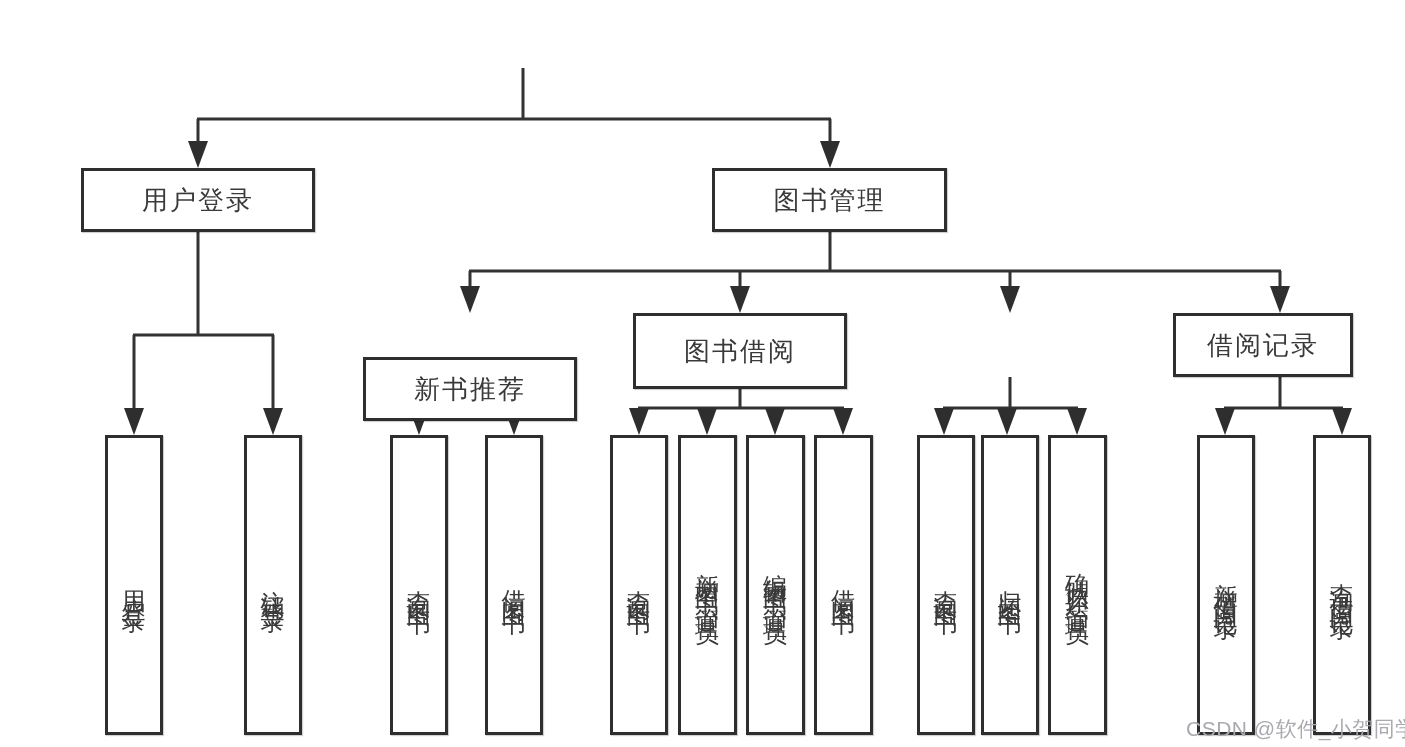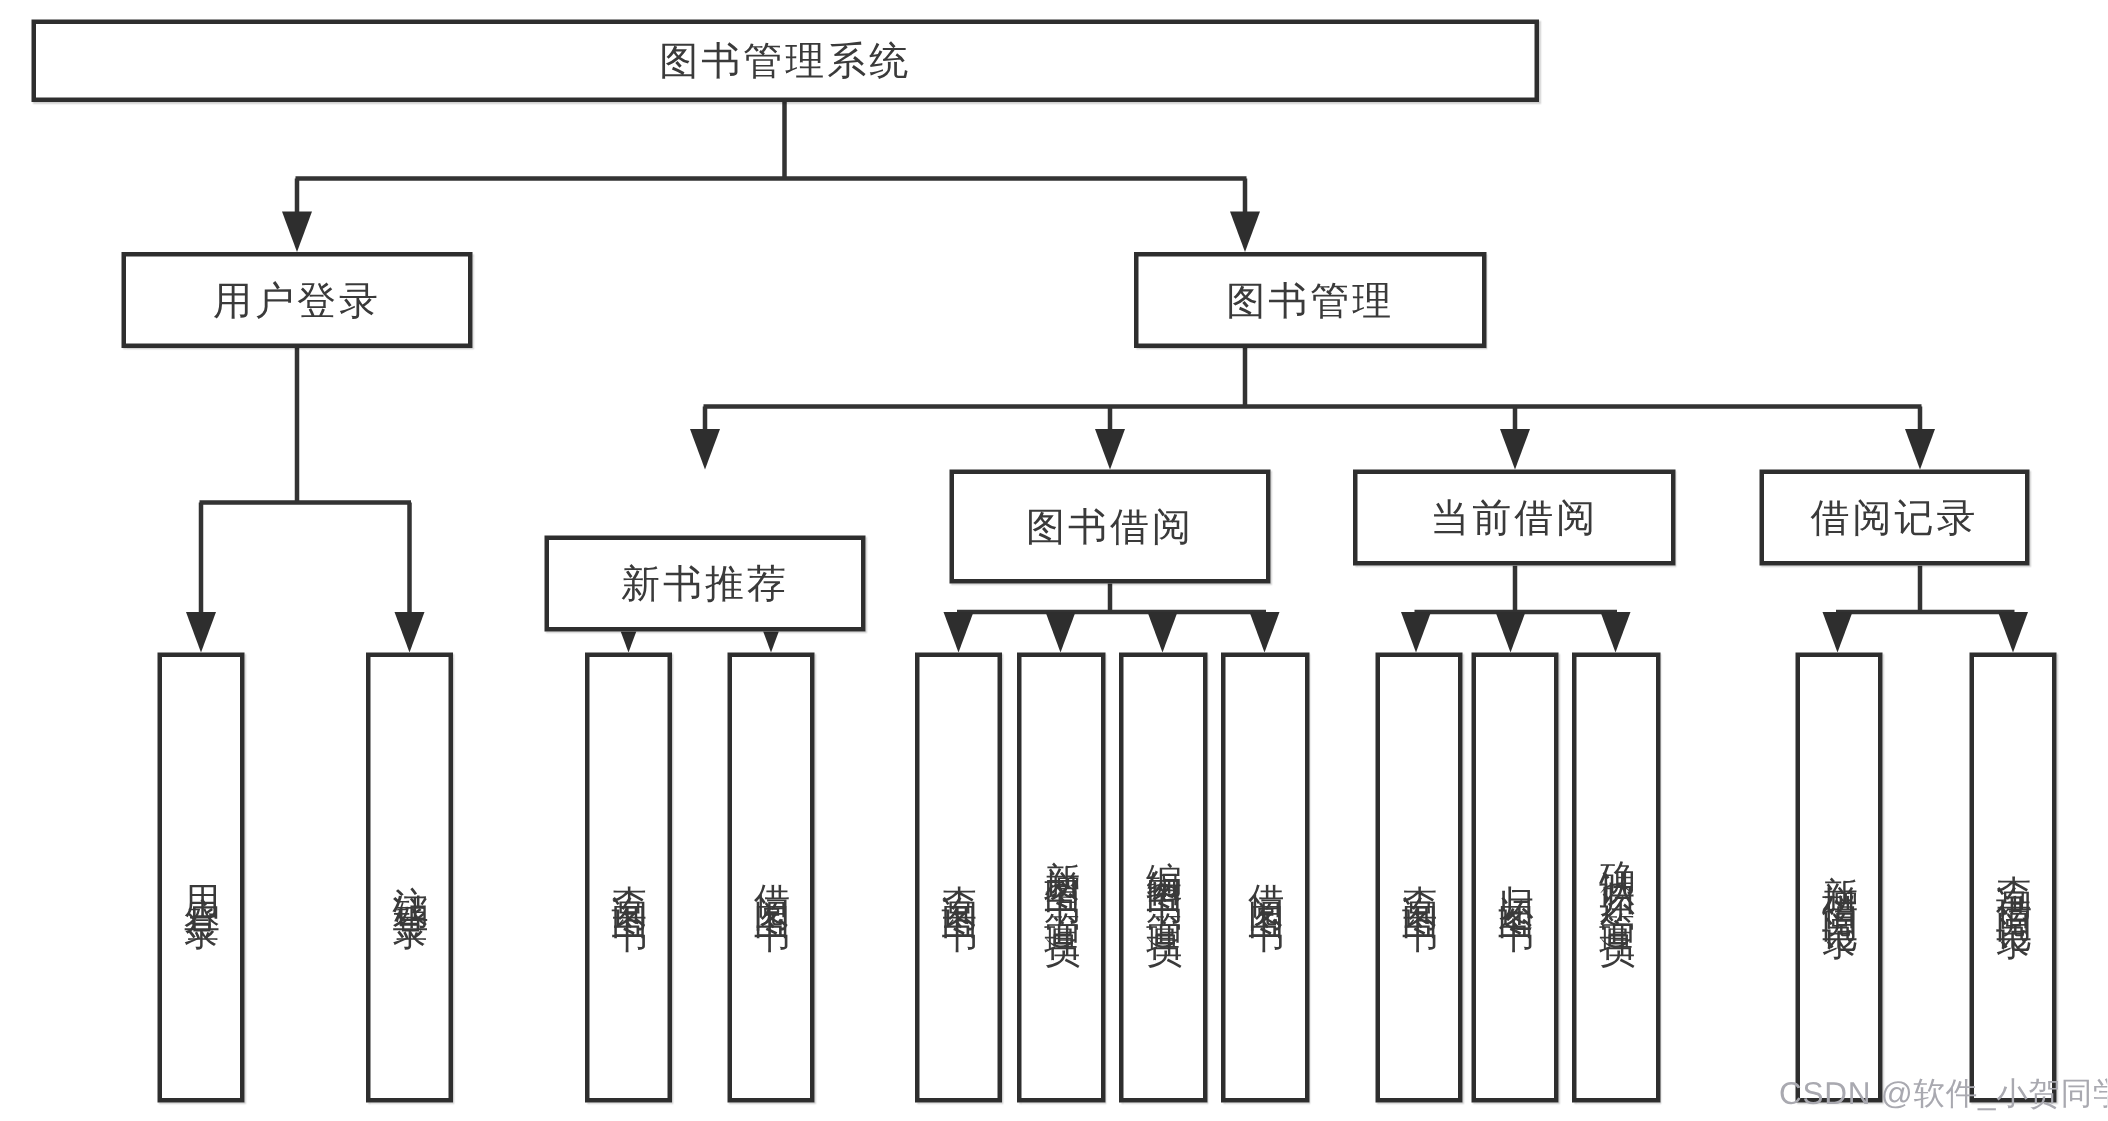--- a/index.html
+++ b/index.html
@@ -89,39 +89,33 @@
       <polygon points="765,408 785,408 775,435"></polygon>
       <polygon points="833,408 853,408 843,435"></polygon>
       <polygon points="934,408 954,408 944,435"></polygon>
       <polygon points="997,408 1017,408 1007,435"></polygon>
       <polygon points="1067,408 1087,408 1077,435"></polygon>
       <polygon points="1215,408 1235,408 1225,435"></polygon>
       <polygon points="1332,408 1352,408 1342,435"></polygon>
     </g>
   </svg>
 
-  <div class="box hbox" style="left:21px; top:13px; width:1005px; height:55px;">
-    <span>图书管理系统</span>
-  </div>
 
   <div class="box hbox" style="left:81px; top:168px; width:234px; height:64px;">
     <span>用户登录</span>
   </div>
-  <div class="box hbox" style="left:756px; top:168px; width:235px; height:64px;">
+  <div class="box hbox" style="left:712px; top:168px; width:235px; height:64px;">
     <span>图书管理</span>
   </div>
 
   <div class="box hbox" style="left:363px; top:313px; width:214px; height:64px;margin-top:44px;">
     <span>新书推荐</span>
   </div>
   <div class="box hbox" style="left:633px; top:313px; width:214px; height:76px;">
     <span>图书借阅</span>
-  </div>
-  <div class="box hbox" style="left:902px; top:313px; width:215px; height:64px;">
-    <span>当前借阅</span>
   </div>
   <div class="box hbox" style="left:1173px; top:313px; width:180px; height:64px;">
     <span>借阅记录</span>
   </div>
 
   <div class="box vbox" style="left:105px; top:435px; width:58px; height:300px;">
     <span class="vlabel">用户登录</span>
   </div>
   <div class="box vbox" style="left:244px; top:435px; width:58px; height:300px;">
     <span class="vlabel">注销登录</span>

